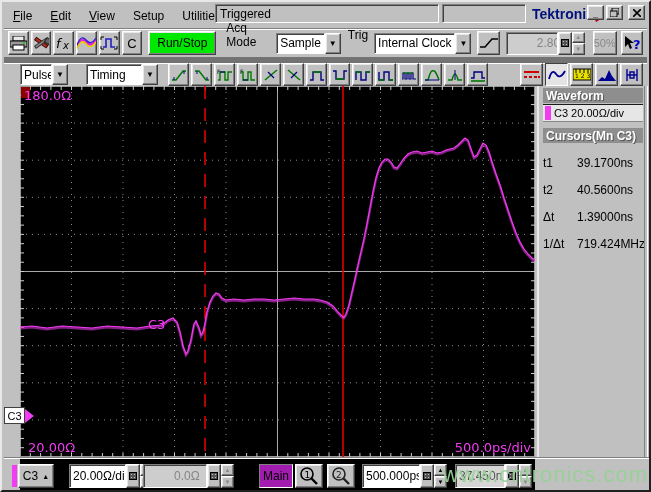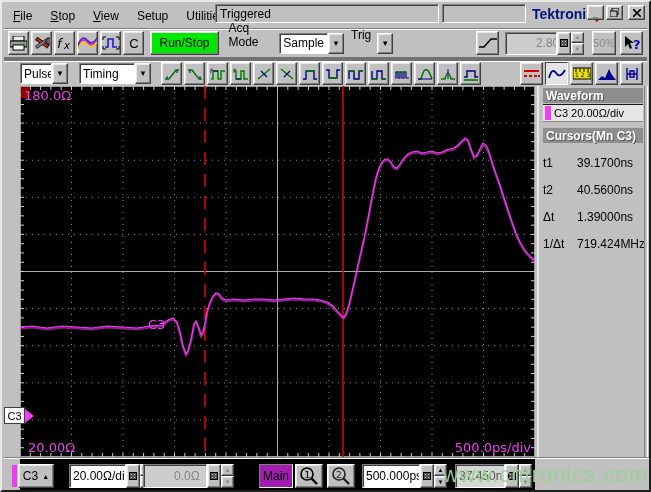--- a/index.html
+++ b/index.html
@@ -35,21 +35,21 @@
   .logo{position:absolute;left:530px;top:4px;font-family:"Liberation Serif","DejaVu Serif",serif;
      font-weight:bold;font-size:14px;color:#00127a;letter-spacing:0px;}
   .logo-accent{position:absolute;left:63px;top:12px;width:8px;height:2px;background:#c00000;transform:rotate(-35deg);}
   .winbtns{position:absolute;right:4px;top:3px;display:flex;gap:2px;}
   .winbtn{width:17px;height:15px;font-size:9px;font-weight:bold;color:#000;}
   .winbtn.close{margin-left:3px;}
   
   .toolbar1{position:absolute;left:2px;top:26px;right:2px;height:29px;
      border-top:1px solid #808080;box-shadow:inset 0 1px 0 #fff;display:flex;align-items:center;padding:2px 4px;gap:2px;font-size:12px;}
   .toolbar2{position:absolute;left:2px;top:55px;right:2px;height:29px;
-     border-top:4px solid #737373;box-shadow:inset 0 1px 0 #fff;display:flex;align-items:center;padding:2px 4px;gap:2px;font-size:12px;}
+     border-top:6px solid #737373;box-shadow:inset 0 1px 0 #fff;display:flex;align-items:center;padding:2px 4px;gap:2px;font-size:12px;}
   .tbtn{width:25px;height:24px;}
   .runstop{height:24px;padding:0 8px;background:#00e800;font-size:12px;color:#000;margin-left:4px;}
   .lbl{margin:0 4px 16px 8px;color:#000;}
   .selectbox{display:flex;height:21px;}
   .mbtn{width:21px;height:23px;padding:0;}
   .vbtn{width:23px;height:23px;padding:0;}
   .gap{flex:1;}
   
   .main{position:absolute;left:2px;top:84px;width:647px;height:371px;background:#c0c0c0;}
   .plot{position:absolute;left:16px;top:0;width:515px;height:413px;background:#000;}
@@ -85,21 +85,21 @@
   svg text{font-family:"DejaVu Sans",sans-serif;}
   .icon-svg{display:block;}
 </style>
 </head>
 <body>
 
 <div class="window">
 
   <div class="menubar">
     <span class="menu-item ufl">File</span>
-    <span class="menu-item ufl">Stop</span>
+    <span class="menu-item ufl">Edit</span>
     <span class="menu-item ufl">View</span>
     <span class="menu-item">Setup</span>
     <span class="menu-item">Utilities</span>
     <span class="menu-item ufl">Help</span>
   </div>
   <div class="trig-field sunken">Triggered</div>
   <div class="spare-field sunken"></div>
   <div class="logo"><span>Tektronix</span><span class="logo-accent"></span></div>
   <div class="winbtns">
     <div class="btn winbtn" style="align-items:flex-end;">_</div>
@@ -155,20 +155,21 @@
         <span>C</span>
       </div>
     <div class="btn runstop">Run/Stop</div>
     <span class="lbl">Acq Mode</span>
     <div class="selectbox" style="width:72px;">
       <div class="field sunken" style="flex:1;">Sample</div>
       <div class="btn dropbtn">▼</div>
     </div>
     <span class="lbl" style="margin-left:5px;">Trig</span>
     <div class="selectbox" style="width:112px;">
+      <div class="field sunken" style="flex:1;">Internal Clock</div>
       <div class="btn dropbtn">▼</div>
     </div>
     <div class="btn" style="width:27px;height:24px;margin-left:4px;">
       <svg class="icon-svg" width="18" height="12">
         <path d="M0,10 h5 l7,-8 h6" stroke="#000" stroke-width="1.5" fill="none"></path>
       </svg>
     </div>
     <div class="spin" style="margin-left:4px;">
       <div class="field sunken disabled" style="width:52px;height:23px;">2.800mV</div>
       <div class="btn keypad" style="height:23px;">
@@ -193,21 +194,21 @@
         <text x="10" y="13" font-size="13" font-weight="bold" fill="#0000c0">?</text>
       </svg>
     </div>
   </div>
 
   <div class="toolbar2">
     <div class="selectbox" style="width:48px;margin-left:12px;">
       <div class="field sunken" style="flex:1;">Pulse</div>
       <div class="btn dropbtn">▼</div>
     </div>
-    <div class="selectbox" style="width:72px;margin-left:9px;margin-right:8px;">
+    <div class="selectbox" style="width:72px;margin-left:16px;margin-right:8px;">
       <div class="field sunken" style="flex:1;">Timing</div>
       <div class="btn dropbtn">▼</div>
     </div>
     <div class="btn mbtn">
         <svg class="icon-svg" width="16" height="14">
           <path d="M1,12 h4 l7,-9 h3" stroke="#007800" stroke-width="1.5" fill="none"></path>
           <path d="M3,12 v-3 M13,3 v3" stroke="#000080" stroke-width="1"></path>
         </svg>
       </div>
     <div class="btn mbtn">

